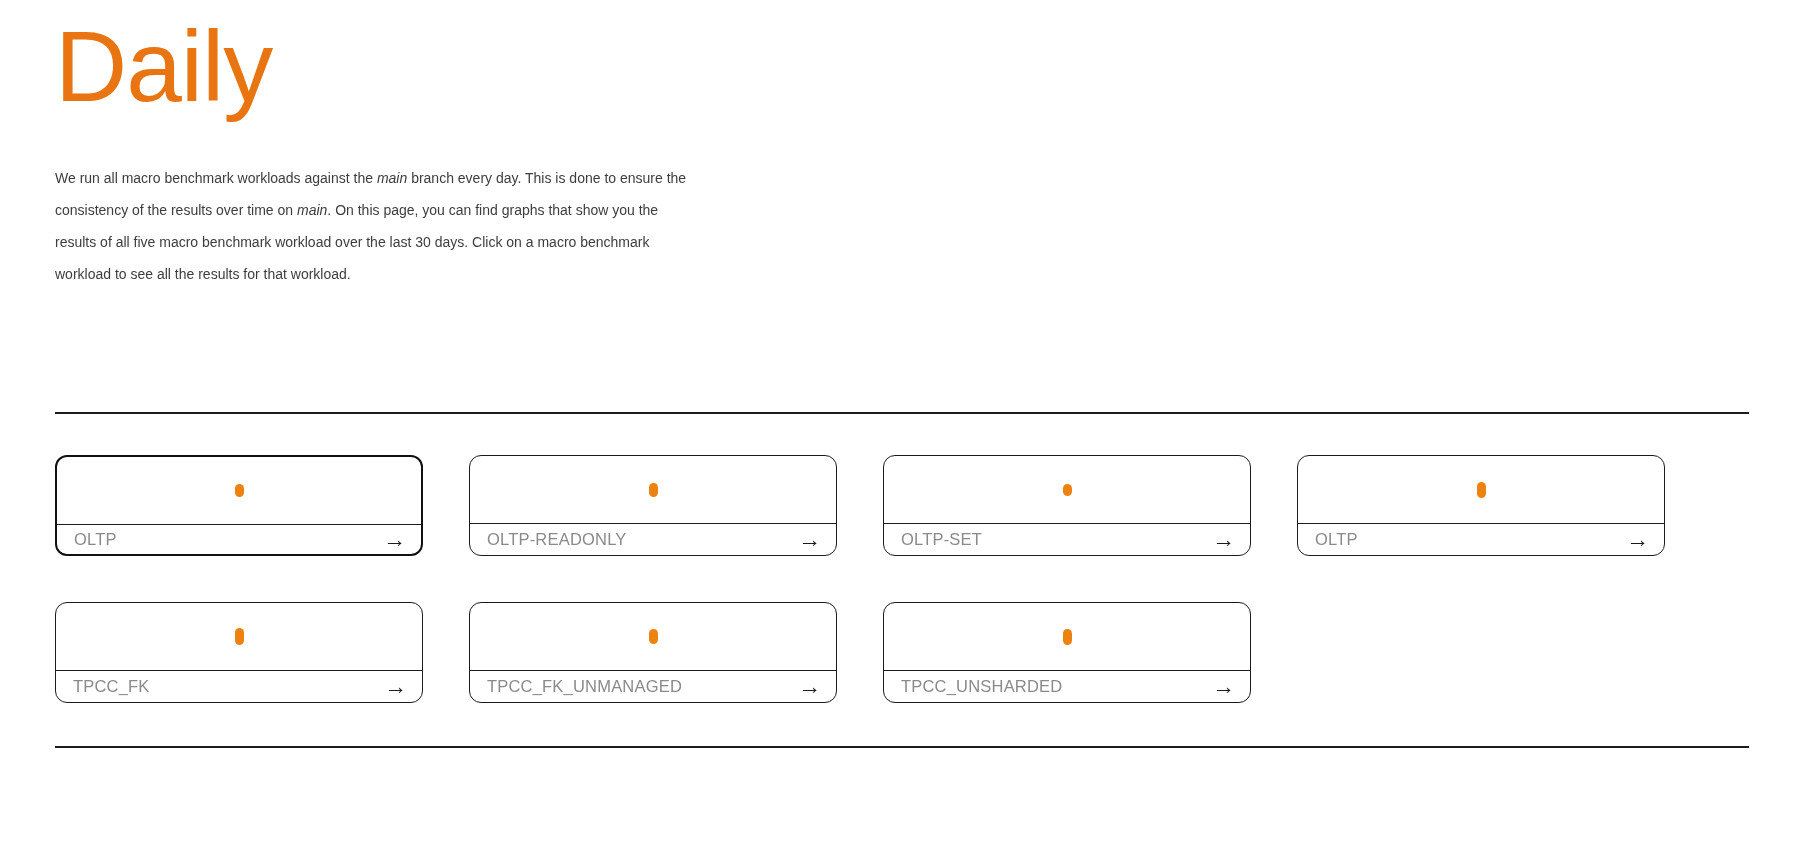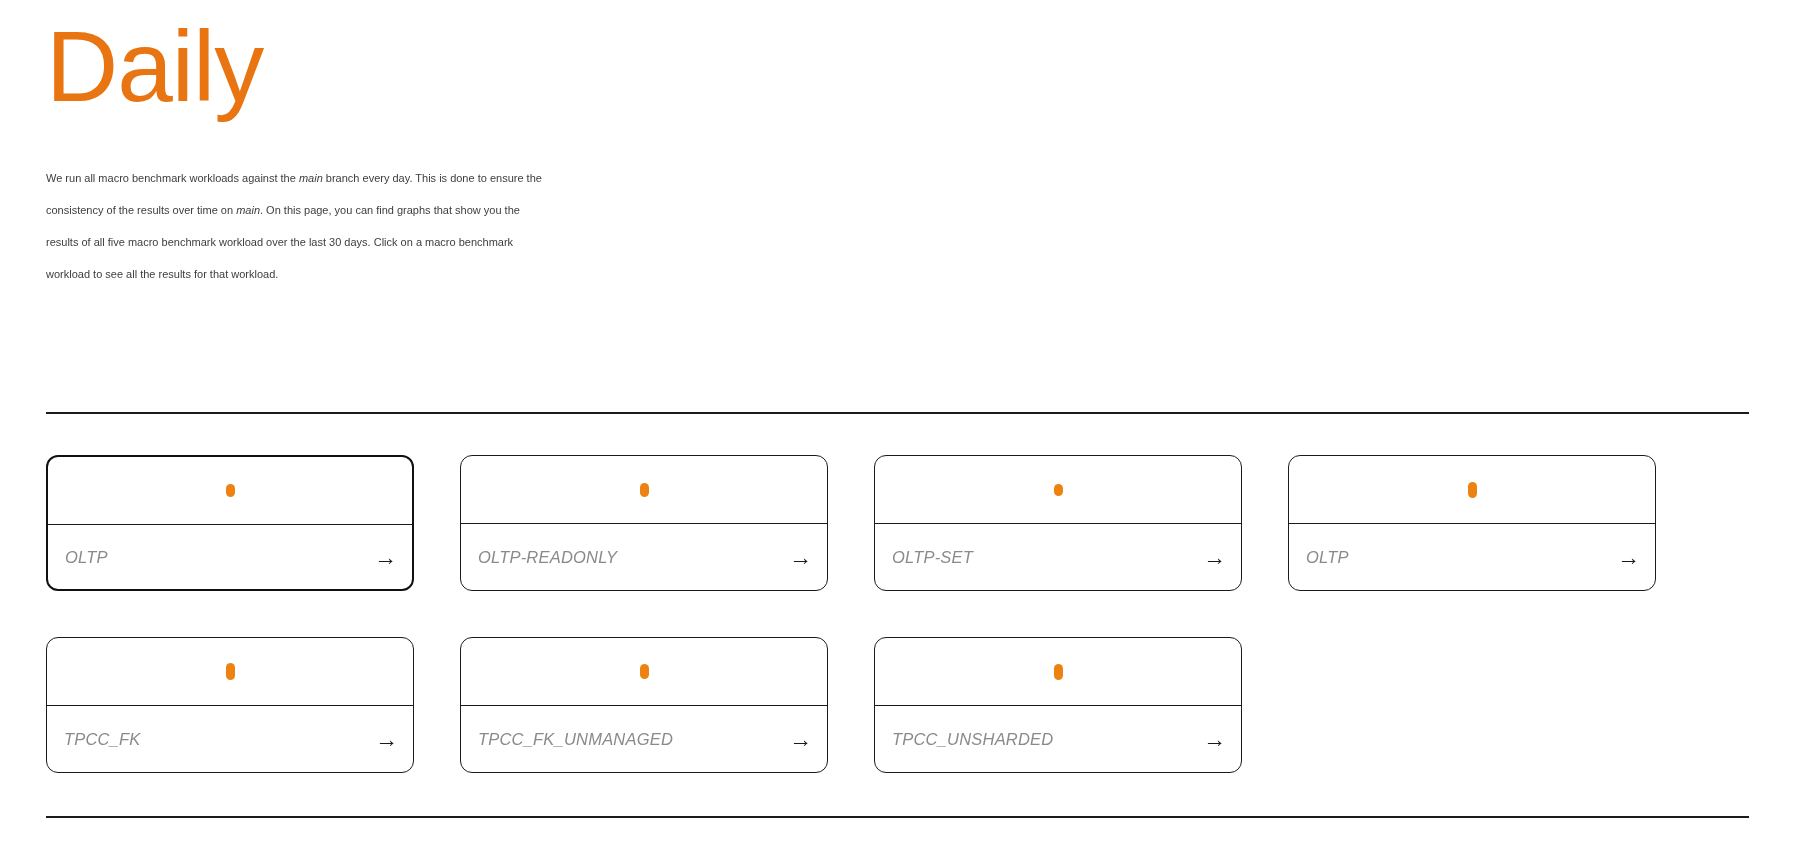--- a/index.html
+++ b/index.html
@@ -10,32 +10,32 @@
     --body-text:#3d3d3d;
   }
   *{box-sizing:border-box;}
   html,body{margin:0;padding:0;}
   body{
     width:1795px;height:858px;
     background:#ffffff;
     font-family:"Liberation Sans", sans-serif;
     overflow:hidden;
   }
-  .page{padding:0 46px;}
+  .page{padding:0 46px;margin-left:9px;}
   h1.page-title{
     margin:16px 0 0 0;
     font-size:100px;
     line-height:1;
     font-weight:400;
     color:var(--accent);
     letter-spacing:-1px;
   }
   .intro{
     margin:46px 0 0 0;
-    font-size:11px;
+    font-size:14px;
     line-height:32px;
     color:var(--body-text);
     max-width:900px;
   }
   .intro em{font-style:italic;}
   hr.rule{
     border:0;
     border-top:2px solid var(--line);
     margin:0;
     width:100%;
@@ -47,28 +47,27 @@
     display:grid;
     grid-template-columns:repeat(4,368px);
     column-gap:46px;
     row-gap:46px;
     justify-content:start;
   }
   a.card{
     display:flex;
     flex-direction:column;
     width:368px;
-    height:136px;
+    height:101px;
     border:1px solid var(--line);
     border-radius:12px;
     background:#ffffff;
     text-decoration:none;
     overflow:hidden;
     cursor:pointer;
-    font-style:italic;
   }
   a.card.highlighted{border-width:2px;border-color:#111111;}
   .card-top{
     height:68px;
     flex:0 0 auto;
     border-bottom:1px solid var(--line);
     display:flex;
     align-items:center;
     justify-content:center;
   }

